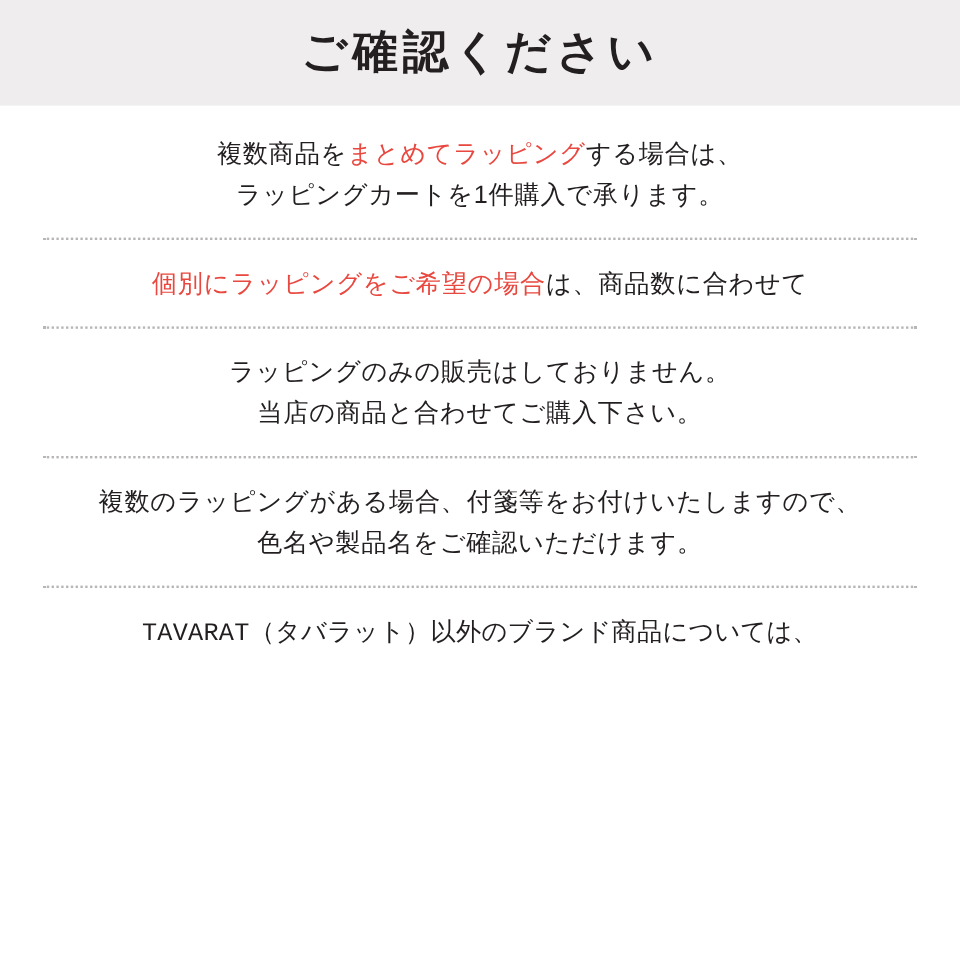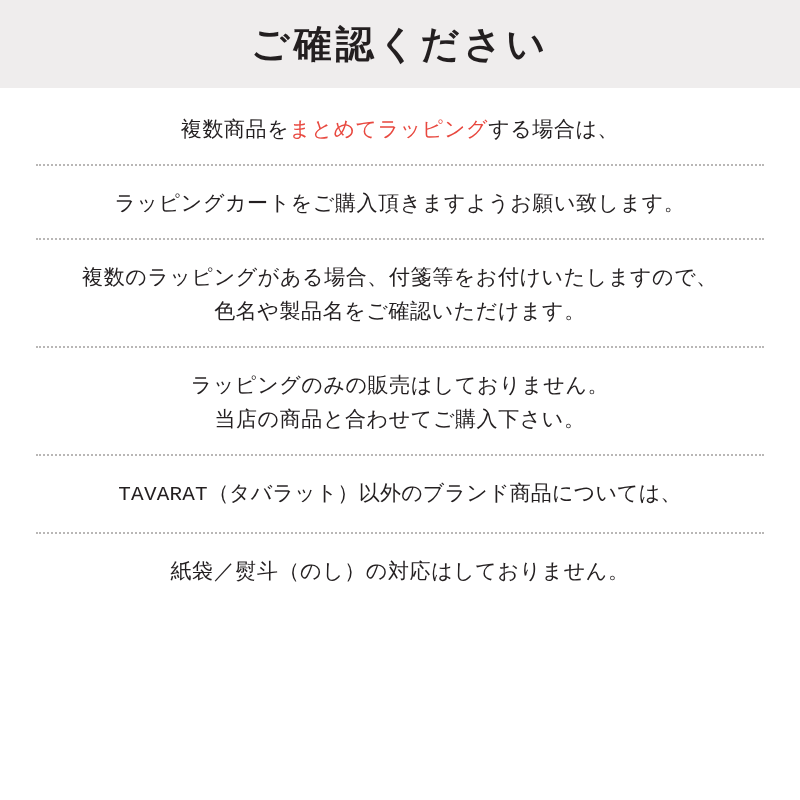--- a/index.html
+++ b/index.html
@@ -76,33 +76,31 @@
 
 <div class="page">
 
   <div class="header">
     <div class="header-title">ご確認ください</div>
   </div>
 
   <div class="content">
       <div class="block block-0">
         <div class="line"><span>複数商品を</span><span class="hl">まとめてラッピング</span><span>する場合は、</span></div>
+        <div class="line"><span>ラッピングカートを1件購入で承ります。</span></div>
       </div>
       <div class="block block-1">
-        <div class="line"><span>ラッピングカートをご購入頂きますようお願い致します。</span></div>
+        <div class="line"><span class="hl">個別にラッピングをご希望の場合</span><span>は、商品数に合わせて</span></div>
+      </div>
+      <div class="block block-3">
+        <div class="line"><span>ラッピングのみの販売はしておりません。</span></div>
+        <div class="line"><span>当店の商品と合わせてご購入下さい。</span></div>
       </div>
       <div class="block block-2">
         <div class="line"><span>複数のラッピングがある場合、付箋等をお付けいたしますので、</span></div>
         <div class="line"><span>色名や製品名をご確認いただけます。</span></div>
       </div>
-      <div class="block block-3">
-        <div class="line"><span>ラッピングのみの販売はしておりません。</span></div>
-        <div class="line"><span>当店の商品と合わせてご購入下さい。</span></div>
-      </div>
       <div class="block block-4">
         <div class="line"><span>TAVARAT（タバラット）以外のブランド商品については、</span></div>
-      </div>
-      <div class="block block-5">
-        <div class="line"><span>紙袋／熨斗（のし）の対応はしておりません。</span></div>
       </div>
     </div>
 
 </div>
 
 </body></html>

